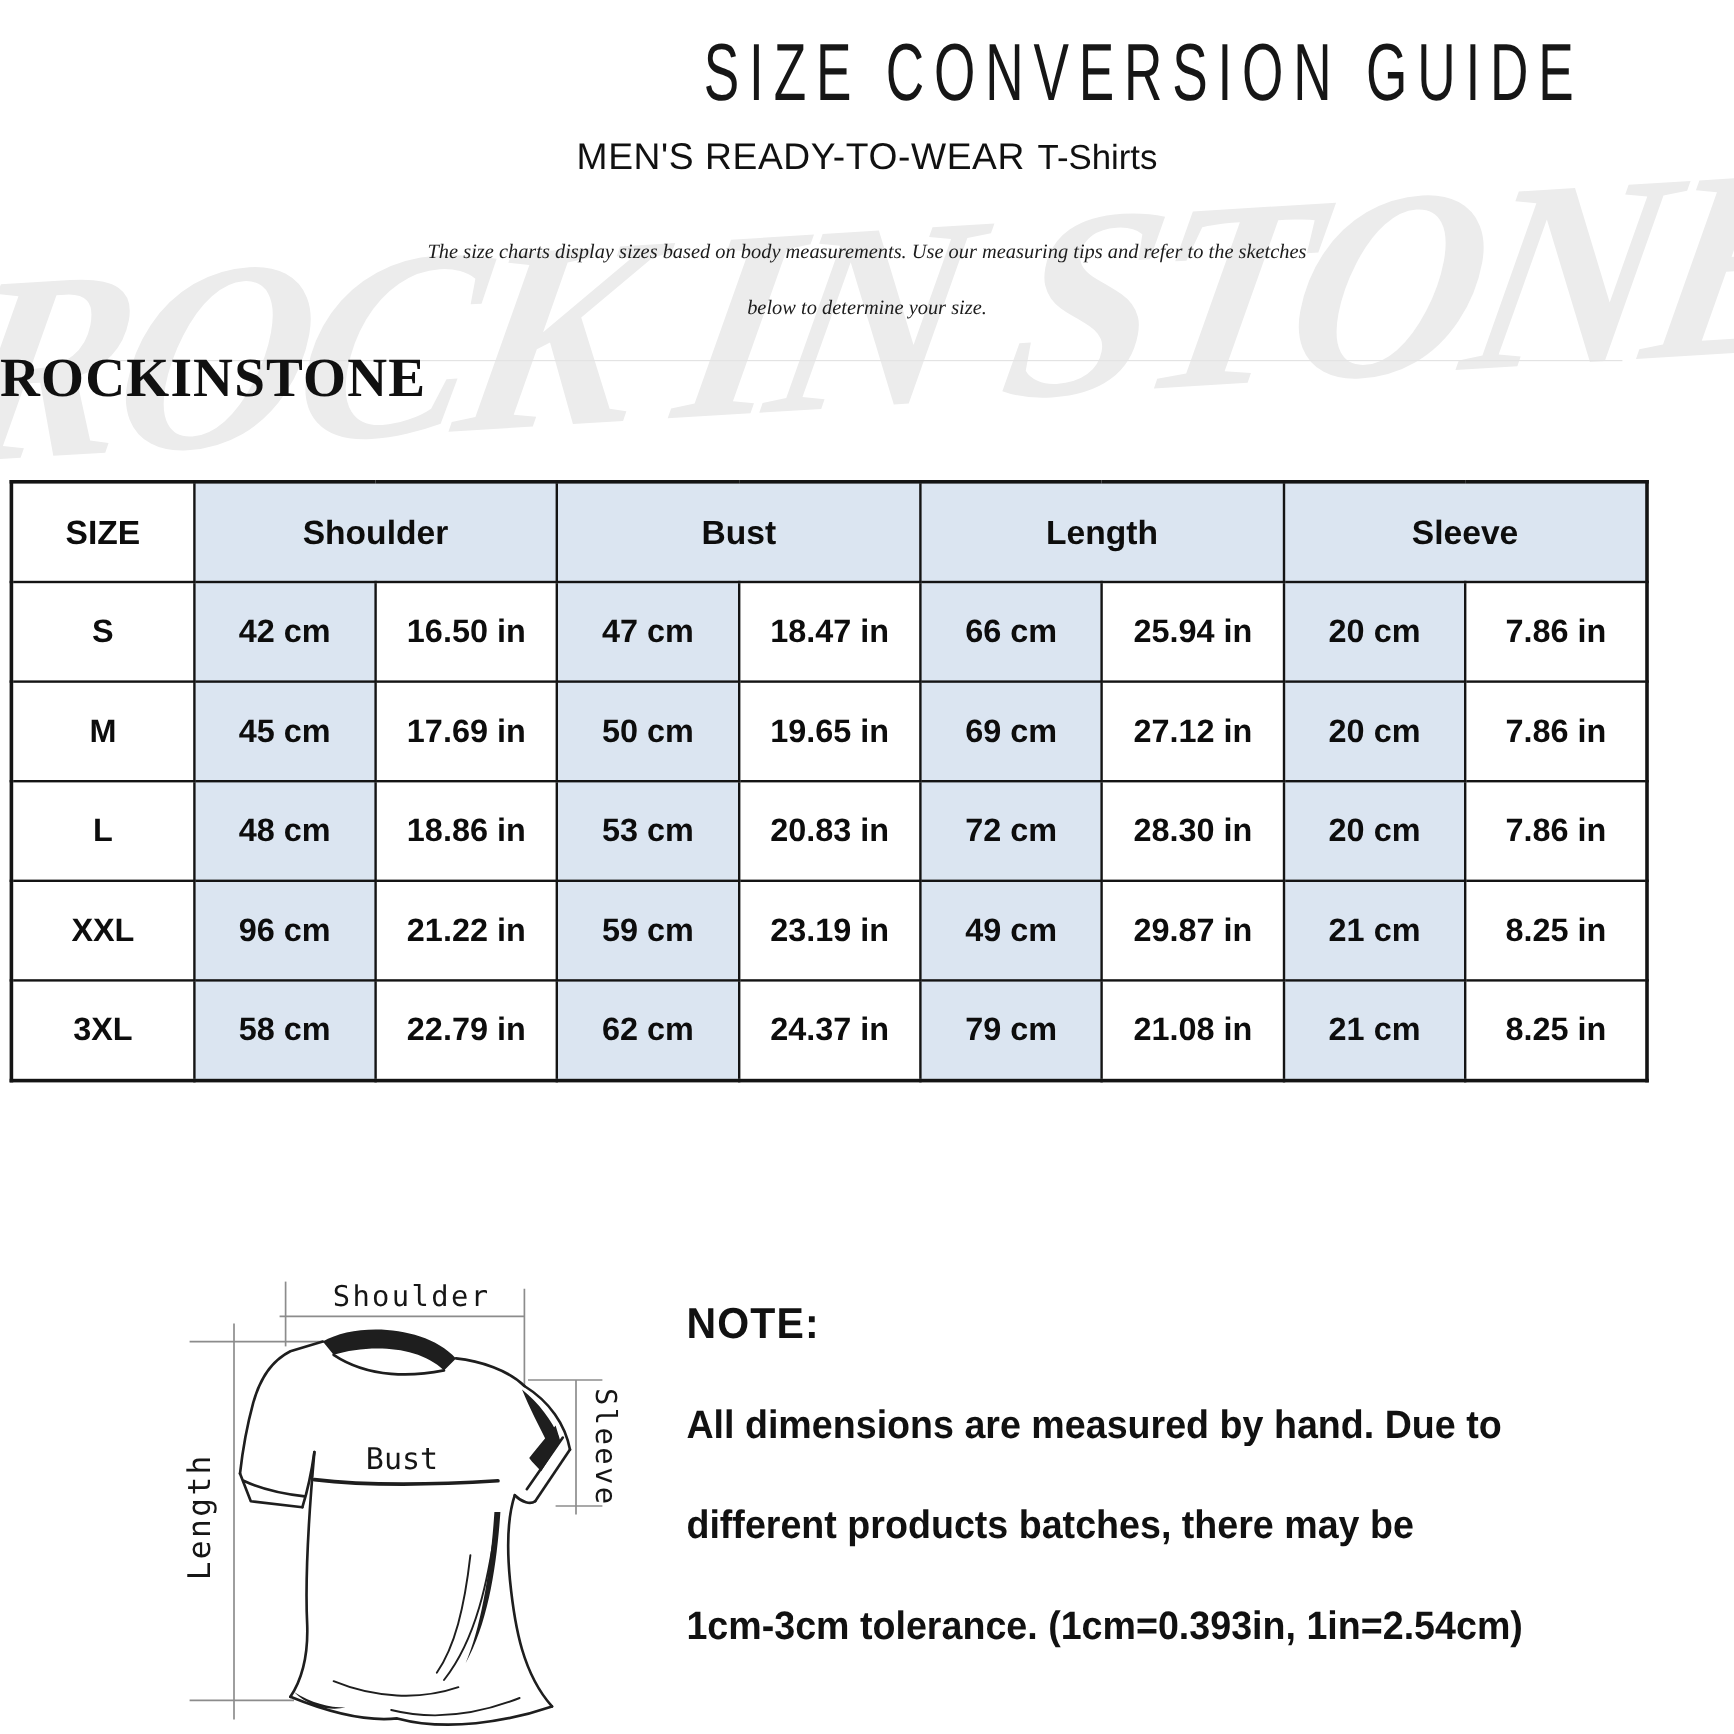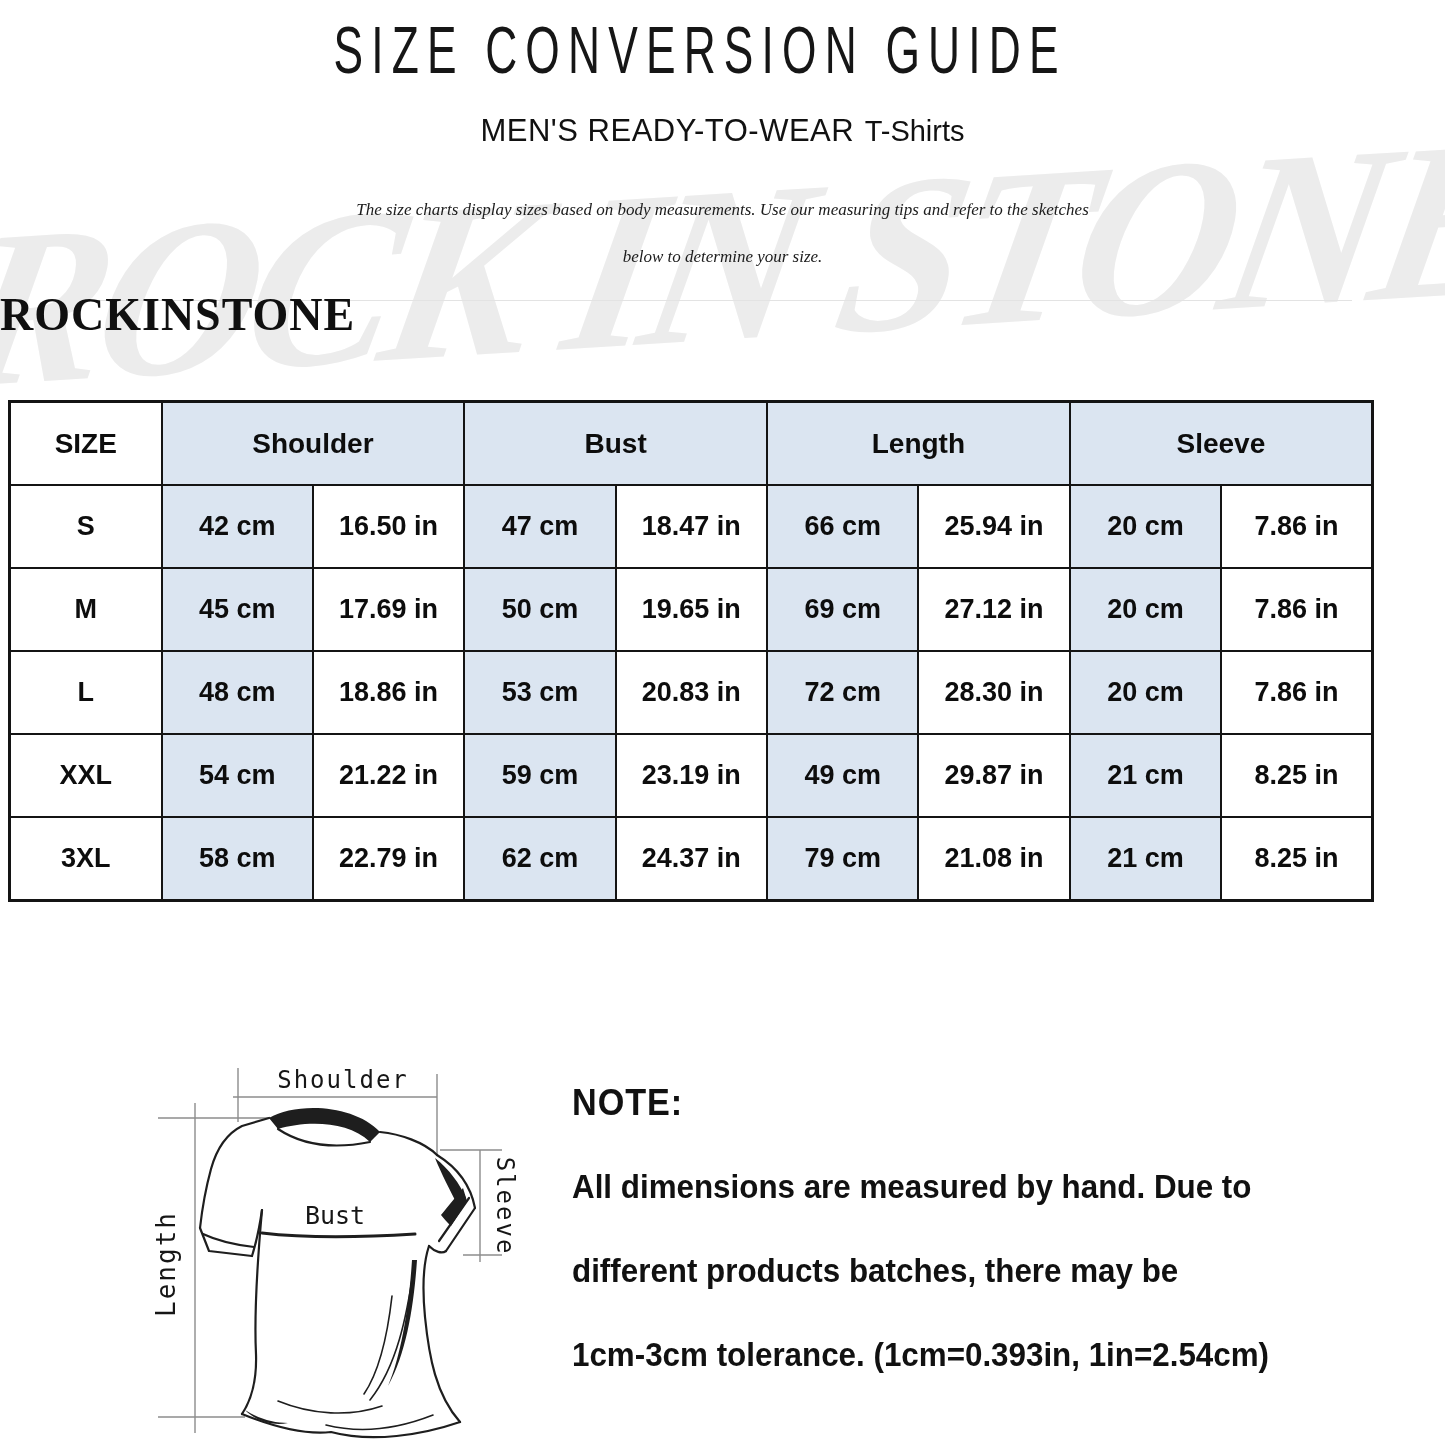--- a/index.html
+++ b/index.html
@@ -10,21 +10,21 @@
   
   .watermark{
     position:absolute;top:148px;left:-38px;width:1530px;z-index:0;
     font-family:"Liberation Serif",serif;font-style:italic;font-weight:700;
     font-size:222px;line-height:1.05;color:#ececec;letter-spacing:-10px;
     white-space:nowrap;transform:rotate(-3.5deg) skewX(-14deg);transform-origin:center;
     user-select:none;
   }
   .faint-rule{position:absolute;top:300px;left:90px;width:1262px;height:1px;background:#e3e3e3;z-index:1}
   
-  .title{position:absolute;top:10px;left:0;width:1400px;text-align:center;z-index:2}
+  .title{position:absolute;top:22px;left:0;width:1400px;text-align:right;z-index:2}
   .title span{
     display:inline-block;font-size:54px;font-weight:400;letter-spacing:10px;color:#161616;
     transform:scale(.82,1.25);transform-origin:center top;white-space:nowrap;
   }
   .subtitle{position:absolute;top:113px;left:0;width:1445px;text-align:center;z-index:2;font-weight:400}
   .sub-main{font-size:31px;letter-spacing:0.5px}
   .sub-item{font-size:29px;margin-left:6px}
   .desc{
     position:absolute;top:186px;left:0;width:1445px;text-align:center;z-index:2;
     font-family:"Liberation Serif",serif;font-style:italic;font-size:17px;line-height:47px;color:#1c1c1c;
@@ -126,21 +126,21 @@
       <td>18.86 in</td>
       <td class="hl">53 cm</td>
       <td>20.83 in</td>
       <td class="hl">72 cm</td>
       <td>28.30 in</td>
       <td class="hl">20 cm</td>
       <td>7.86 in</td>
     </tr>
     <tr>
       <td>XXL</td>
-      <td class="hl">54 cm</td>
+      <td class="hl">96 cm</td>
       <td>21.22 in</td>
       <td class="hl">59 cm</td>
       <td>23.19 in</td>
       <td class="hl">49 cm</td>
       <td>29.87 in</td>
       <td class="hl">21 cm</td>
       <td>8.25 in</td>
     </tr>
     <tr>
       <td>3XL</td>

